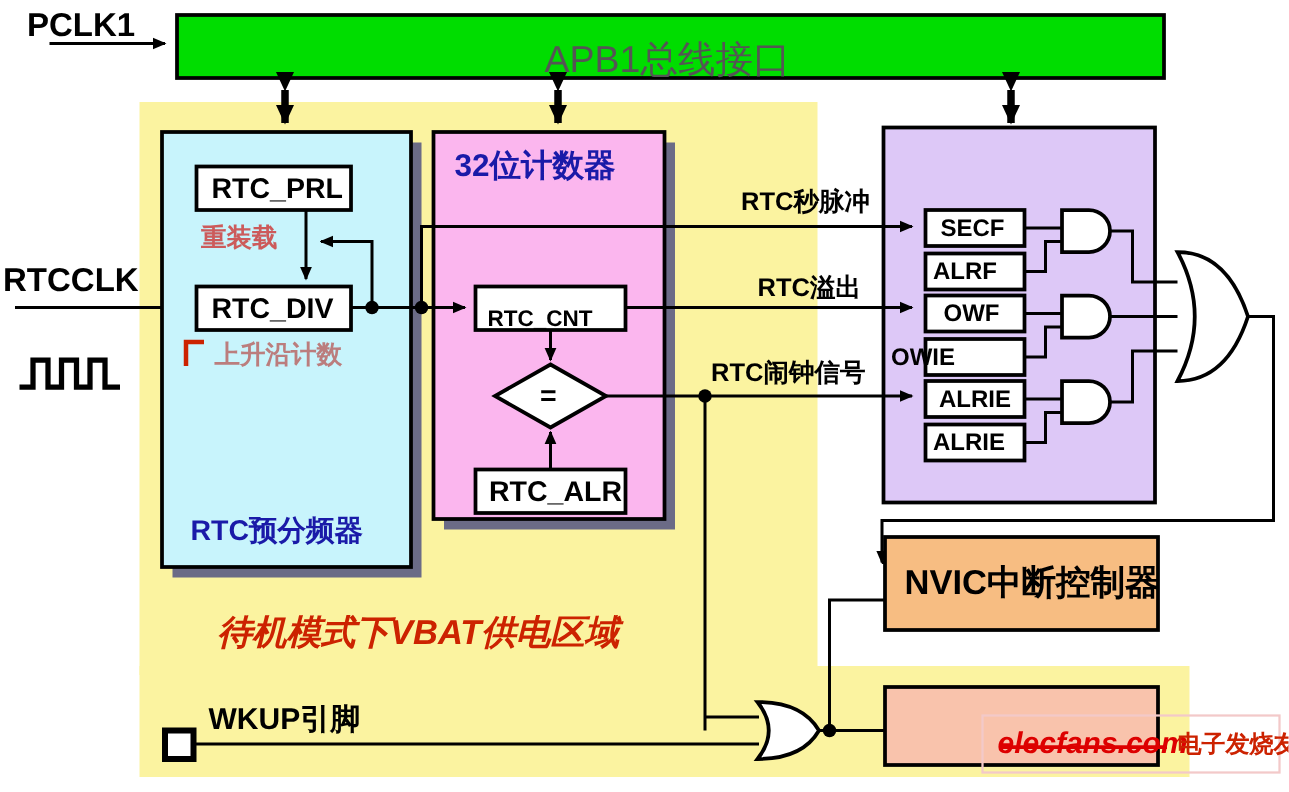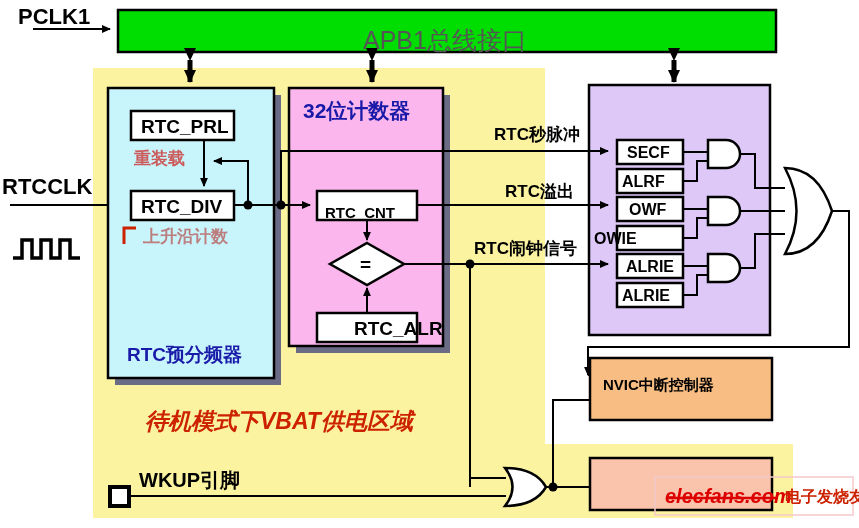--- a/index.html
+++ b/index.html
@@ -205,40 +205,40 @@
   <div class="lbl" style="left:143px;top:228px;font-size:17px;font-weight:bold;color:#bb7d7d;">上升沿计数</div>
 
   <div class="lbl" style="left:127px;top:345px;font-size:19px;font-weight:bold;color:#1a1aa8;">RTC预分频器</div>
 
   <div class="lbl" style="left:303px;top:100px;font-size:21px;font-weight:bold;color:#1a1aa8;">32位计数器</div>
 
   <div class="lbl" style="left:325px;top:205px;font-size:15px;font-weight:bold;color:#000;">RTC_CNT</div>
 
   <div class="lbl" style="left:360px;top:255px;font-size:19px;font-weight:bold;color:#000;">=</div>
 
-  <div class="lbl" style="left:326px;top:319px;font-size:19px;font-weight:bold;color:#000;margin-left:28px;">RTC_ALR</div>
+  <div class="lbl" style="left:326px;top:319px;font-size:19px;font-weight:bold;color:#000;">RTC_ALR</div>
 
   <div class="lbl" style="left:494px;top:126px;font-size:17px;font-weight:bold;color:#000;">RTC秒脉冲</div>
 
   <div class="lbl" style="left:505px;top:183px;font-size:17px;font-weight:bold;color:#000;">RTC溢出</div>
 
   <div class="lbl" style="left:474px;top:240px;font-size:17px;font-weight:bold;color:#000;">RTC闹钟信号</div>
 
 
   <div class="lbl" style="left:627px;top:145px;font-size:16px;font-weight:bold;color:#000;">SECF</div>
   <div class="lbl" style="left:622px;top:174px;font-size:16px;font-weight:bold;color:#000;">ALRF</div>
   <div class="lbl" style="left:629px;top:202px;font-size:16px;font-weight:bold;color:#000;">OWF</div>
   <div class="lbl" style="left:594px;top:231px;font-size:16px;font-weight:bold;color:#000;">OWIE</div>
   <div class="lbl" style="left:626px;top:259px;font-size:16px;font-weight:bold;color:#000;">ALRIE</div>
   <div class="lbl" style="left:622px;top:288px;font-size:16px;font-weight:bold;color:#000;">ALRIE</div>
 
   <div class="lbl" style="left:145px;top:410px;font-size:23px;font-weight:bold;font-style:italic;color:#cc2200;">待机模式下VBAT供电区域</div>
 
   <div class="lbl" style="left:139px;top:470px;font-size:20px;font-weight:bold;color:#000;">WKUP引脚</div>
 
-  <div class="lbl" style="left:603px;top:377px;font-size:15px;font-weight:bold;color:#000;">NVIC中断控制器</div>
+  <div class="lbl" style="left:603px;top:377px;font-size:23px;font-weight:bold;color:#000;">NVIC中断控制器</div>
 
 
   <div class="lbl" style="left:665px;top:486px;font-size:20px;font-weight:bold;font-style:italic;color:#dd0000;">elecfans.com</div>
 
   <div class="lbl" style="left:785px;top:489px;font-size:16px;font-weight:bold;color:#cc2200;">电子发烧友</div>
 
 </div>
 
 </body></html>

